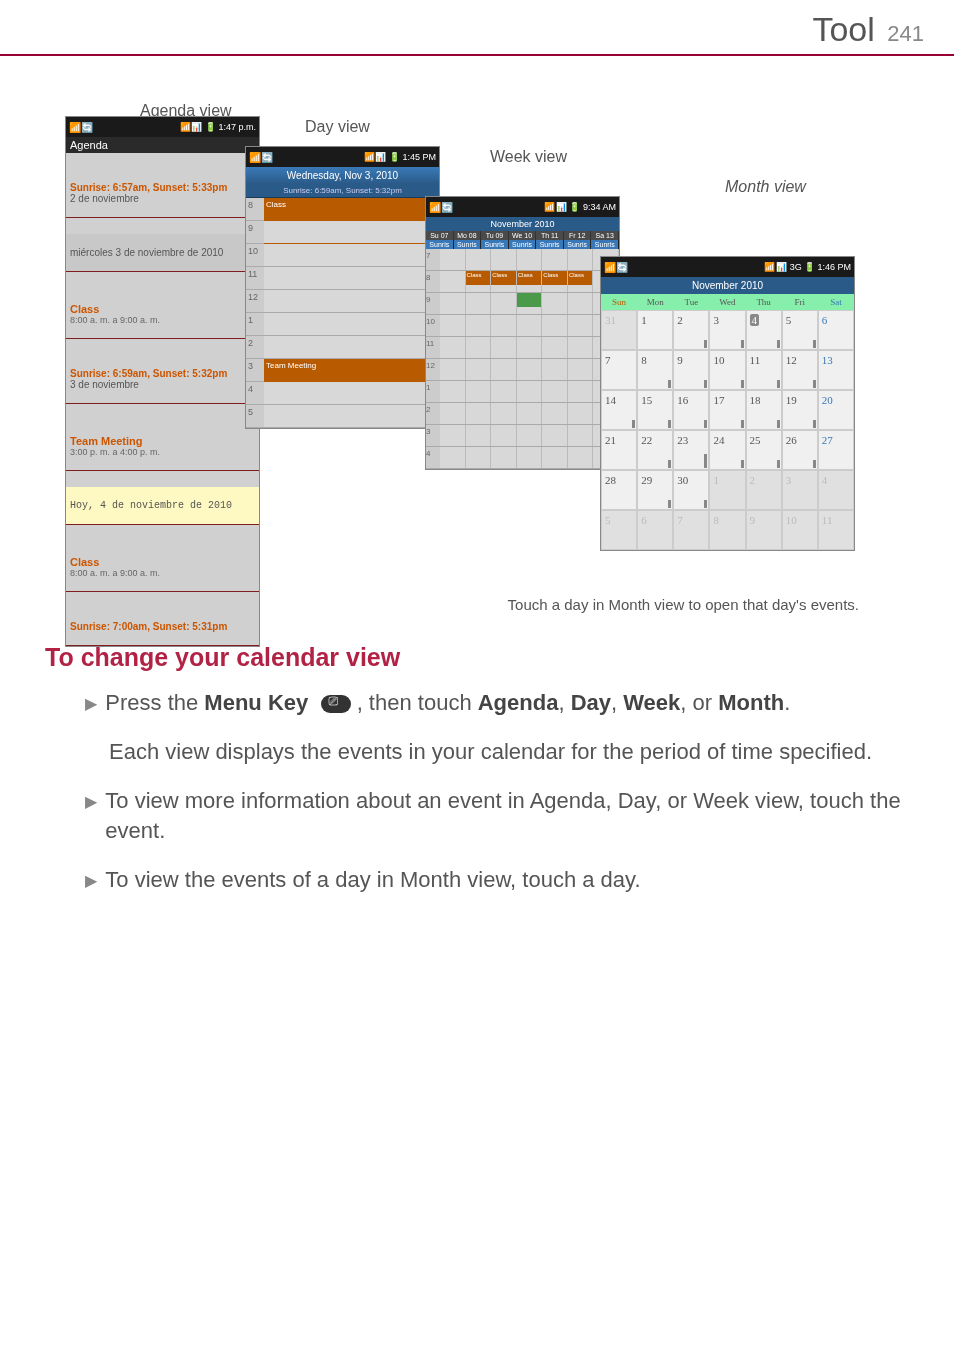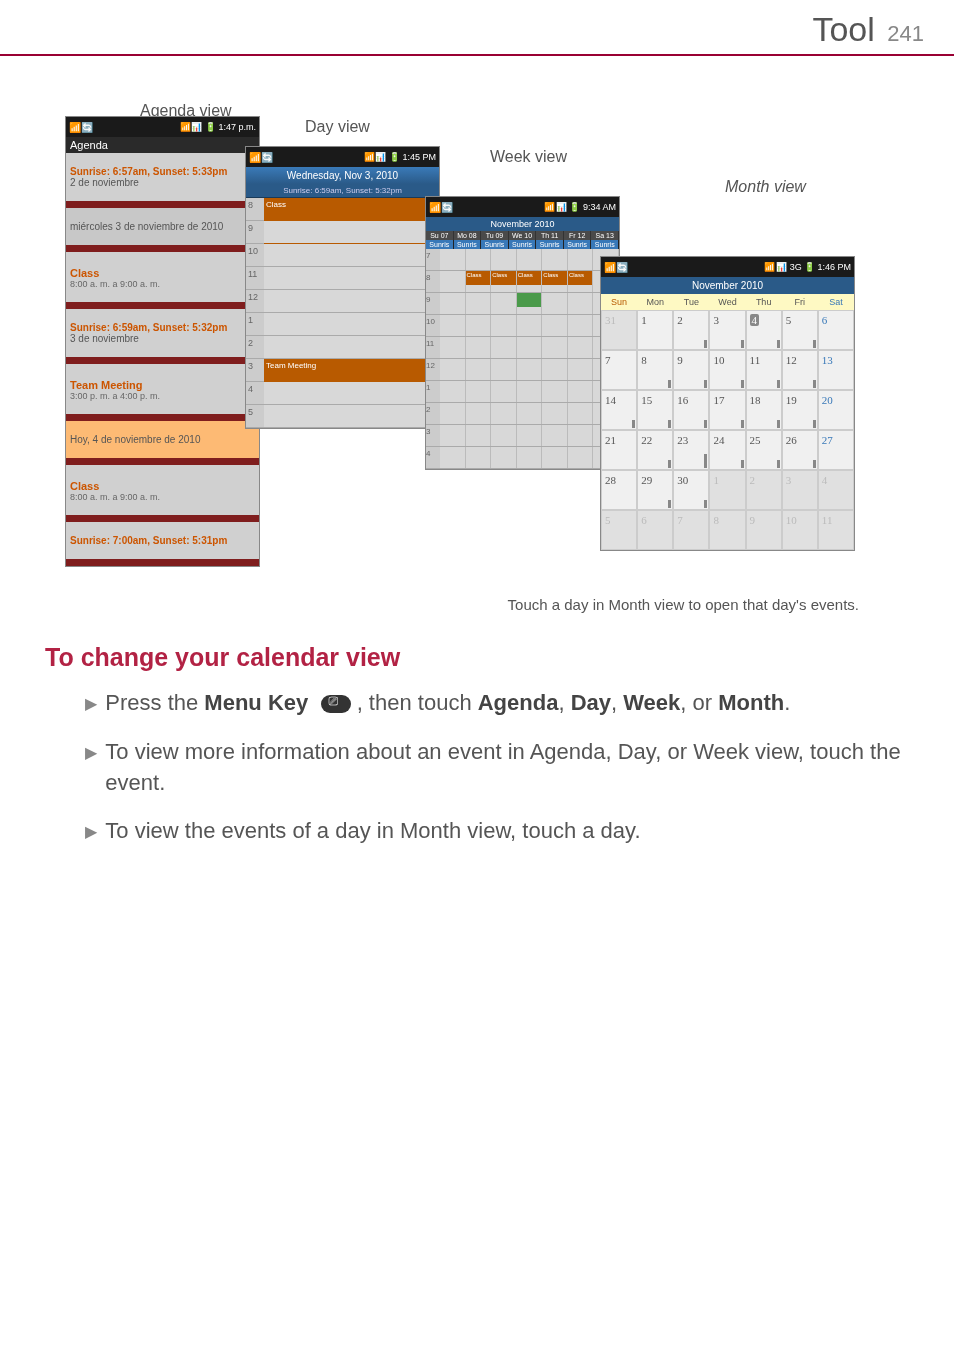--- a/index.html
+++ b/index.html
@@ -12,21 +12,21 @@
     .content { padding: 30px 45px; }
     
     .views-area { position: relative; height: 520px; margin-bottom: 20px; }
     .view-label { font-size: 16px; color: #555; position: absolute; }
     
     
     .agenda-shot { position: absolute; top: 30px; left: 20px; width: 195px; background: #d0d0d0; border: 1px solid #888; }
     .shot-bar { background: #1a1a1a; color: #fff; height: 20px; display: flex; justify-content: space-between; align-items: center; padding: 0 3px; font-size: 10px; }
     .shot-bar-sig { display: flex; gap: 2px; font-size: 9px; }
     .agenda-header { background: #2a2a2a; color: #fff; font-size: 11px; padding: 2px 4px; }
-    .agenda-item { padding: 13px 4px; border-bottom: 7px solid #7f1d1d; }
+    .agenda-item { padding: 13px 4px; border-bottom: 1px solid #7f1d1d; margin-top: 16px; }
     .agenda-sun { color: #cc5500; font-size: 10px; font-weight: bold; }
     .agenda-date { color: #555; font-size: 10px; }
     .agenda-event-title { color: #cc5500; font-size: 11px; font-weight: bold; margin-top: 2px; }
     .agenda-event-time { color: #666; font-size: 9px; }
     
     
     .day-shot { position: absolute; top: 60px; left: 200px; width: 195px; background: #d0d0d0; border: 1px solid #888; }
     .day-date { background: linear-gradient(#3a7ab8, #2a5a88); color: #fff; font-size: 10px; padding: 3px 4px; text-align: center; }
     .day-date-sub { background: #2a5a88; color: #cce; font-size: 8px; padding: 2px 4px; text-align: center; border-bottom: 1px solid #1a3a58; }
     .day-hours { background: #ccc; }
@@ -44,21 +44,21 @@
     .week-sun-col { flex: 1; background: #3878b8; color: #fff; font-size: 7px; text-align: center; border-right: 1px solid #222; padding: 1px; }
     .week-hours { display: flex; flex-direction: column; }
     .week-hour-row { display: flex; height: 22px; border-bottom: 1px solid #aaa; }
     .week-hour-label { width: 14px; color: #666; font-size: 8px; background: #ccc; padding-top: 2px; }
     .week-cell { flex: 1; background: #d8d8d8; border-right: 1px solid #bbb; }
     .week-event { background: #b85a00; color: #fff; font-size: 6px; padding: 1px; height: 14px; overflow: hidden; }
     
     
     .month-shot { position: absolute; top: 170px; left: 555px; width: 255px; background: #ececec; border: 1px solid #888; }
     .month-head { background: #2a5a88; color: #fff; font-size: 10px; text-align: center; padding: 3px; }
-    .month-dow { display: flex; background: #fef9c3; }
+    .month-dow { display: flex; background: #86efac; font-family: Liberation Serif, serif; }
     .month-dow-cell { flex: 1; text-align: center; font-size: 9px; color: #555; padding: 3px 0; }
     .month-dow-cell.sun { color: #b85a00; }
     .month-dow-cell.sat { color: #3878b8; }
     .month-grid { display: flex; flex-direction: column; }
     .month-row { display: flex; height: 40px; }
     .month-cell { flex: 1; border: 0.5px solid #ccc; font-size: 11px; color: #555; padding: 3px; position: relative; background: #f0f0f0; font-family: Liberation Serif, serif; }
     .month-cell.other { color: #bbb; background: #e0e0e0; }
     .month-cell.sat { color: #3878b8; }
     .month-cell .tick { position: absolute; bottom: 1px; right: 1px; width: 3px; height: 8px; background: #888; }
     .month-today { background: #888; color: #fff; padding: 0 2px; border-radius: 2px; }
@@ -110,21 +110,21 @@
         <div class="agenda-event-time">8:00 a. m. a 9:00 a. m.</div>
       </div>
       <div class="agenda-item">
         <div class="agenda-sun">Sunrise: 6:59am, Sunset: 5:32pm</div>
         <div class="agenda-date">3 de noviembre</div>
       </div>
       <div class="agenda-item">
         <div class="agenda-event-title">Team Meeting</div>
         <div class="agenda-event-time">3:00 p. m. a 4:00 p. m.</div>
       </div>
-      <div class="agenda-item" style="background:#fdba74;">
+      <div class="agenda-item" style="background:#fef9c3;font-family:Liberation Mono, monospace;">
         <div class="agenda-date">Hoy, 4 de noviembre de 2010</div>
       </div>
       <div class="agenda-item">
         <div class="agenda-event-title">Class</div>
         <div class="agenda-event-time">8:00 a. m. a 9:00 a. m.</div>
       </div>
       <div class="agenda-item">
         <div class="agenda-sun">Sunrise: 7:00am, Sunset: 5:31pm</div>
       </div>
     </div>
@@ -407,20 +407,21 @@
     <div class="bullet-row">
       <span class="bullet-icon">▶</span>
       <div class="bullet-text">
         <span>Press the </span><span class="bold">Menu Key</span>
         &nbsp;<span class="menu-key-icon"></span>
         <span> , then touch </span><span class="bold">Agenda</span><span>, </span><span class="bold">Day</span><span>, </span><span class="bold">Week</span><span>, or </span><span class="bold">Month</span><span>.</span>
       </div>
     </div>
   </div>
 
+  <div class="sub-para">Each view displays the events in your calendar for the period of time specified.</div>
 
   <div class="bullet-block">
     <div class="bullet-row">
       <span class="bullet-icon">▶</span>
       <div class="bullet-text">To view more information about an event in Agenda, Day, or Week view, touch the event.</div>
     </div>
   </div>
 
   <div class="bullet-block">
     <div class="bullet-row">

